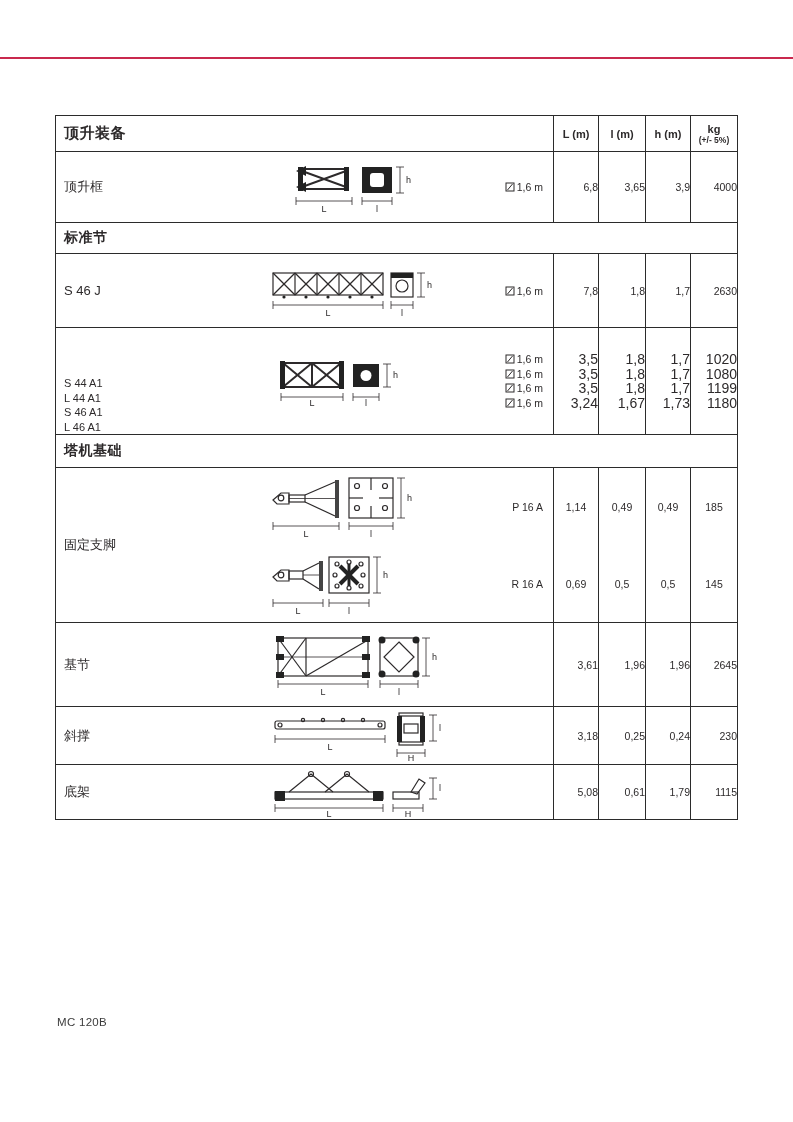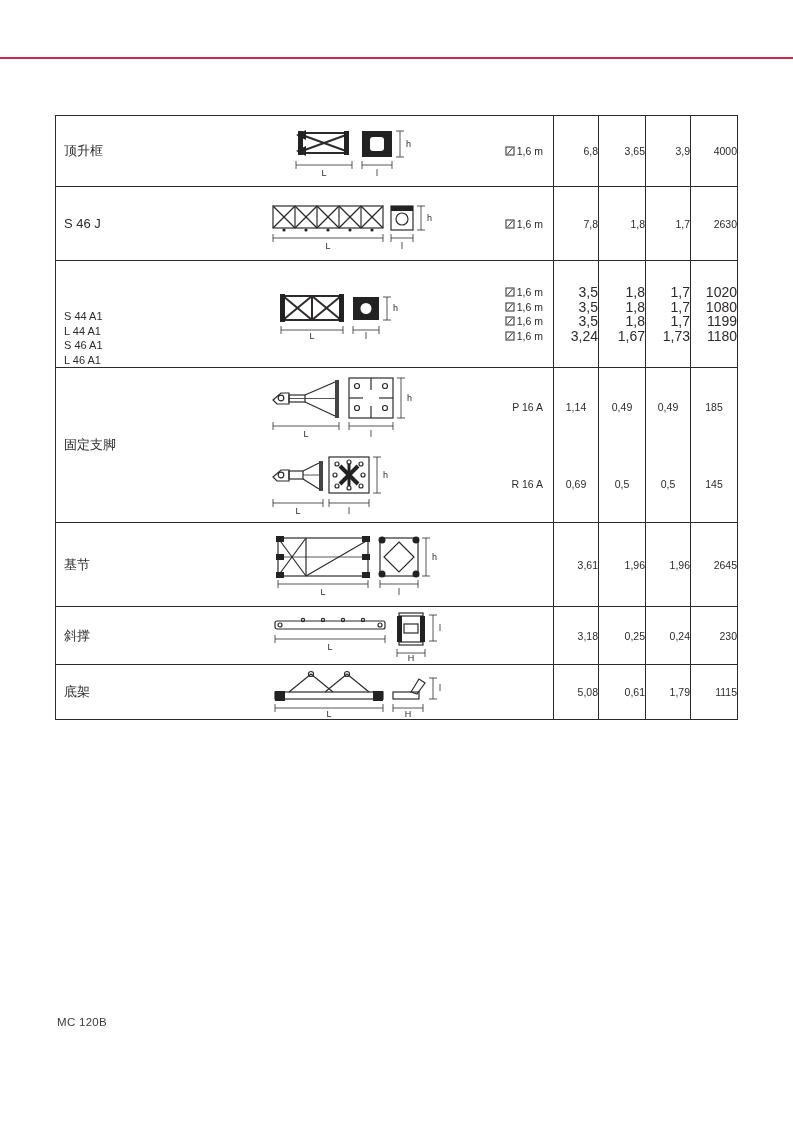--- a/index.html
+++ b/index.html
@@ -49,20 +49,30 @@
 <table class="spec-table">
   <colgroup>
     <col style="width:498px">
       <col style="width:45px">
       <col style="width:47px">
       <col style="width:45px">
       <col style="width:47px">
   </colgroup>
 
   <tbody>
+      <tr style="height:36px">
+    <td class="hdr-title">顶升装备</td>
+    <td class="ch">L (m)</td>
+    <td class="ch">l (m)</td>
+    <td class="ch">h (m)</td>
+    <td class="ch">
+      <div>kg</div>
+      <div class="sub">(+/- 5%)</div>
+    </td>
+  </tr>
 
   <tr style="height:71px">
     <td class="main">
       <div class="mflex">
         <div class="lab">顶升框</div>
         <div class="art">
           <svg class="draw" width="130" height="52" viewBox="0 0 130 52">
             <rect x="8" y="8" width="46" height="20" class="tk"></rect>
             <line x1="8" y1="10" x2="52" y2="26" class="tk"></line>
             <line x1="8" y1="26" x2="52" y2="10" class="tk"></line>
@@ -93,20 +103,23 @@
               </svg><span>1,6 m</span>
         </div>
       </div>
     </td>
     <td class="num">6,8</td>
     <td class="num">3,65</td>
     <td class="num">3,9</td>
     <td class="num">4000</td>
   </tr>
 
+  <tr style="height:31px">
+    <td class="band" colspan="5">标准节</td>
+  </tr>
 
   <tr style="height:74px">
     <td class="main">
       <div class="mflex">
         <div class="lab">S 46 J</div>
         <div class="art">
           <svg class="draw" width="175" height="52" viewBox="0 0 175 52">
             <rect x="2" y="8" width="110" height="22" class="tl"></rect>
             <line x1="24" y1="8" x2="24" y2="30" class="tl"></line>
                 <line x1="46" y1="8" x2="46" y2="30" class="tl"></line>
@@ -232,20 +245,23 @@
           <div>1,73</div>
     </td>
     <td class="num glines">
       <div>1020</div>
           <div>1080</div>
           <div>1199</div>
           <div>1180</div>
     </td>
   </tr>
 
+  <tr style="height:33px">
+    <td class="band" colspan="5">塔机基础</td>
+  </tr>
 
   <tr style="height:154px">
     <td class="main">
       <div class="mflex">
         <div class="lab">固定支脚</div>
         <div class="subcol">
           <div class="subrow">
             <div class="art">
               <svg class="draw" width="175" height="62" viewBox="0 0 175 62">
                 <path d="M2,24 10,17 18,17 18,28 6,28 Z" class="tl"></path>

